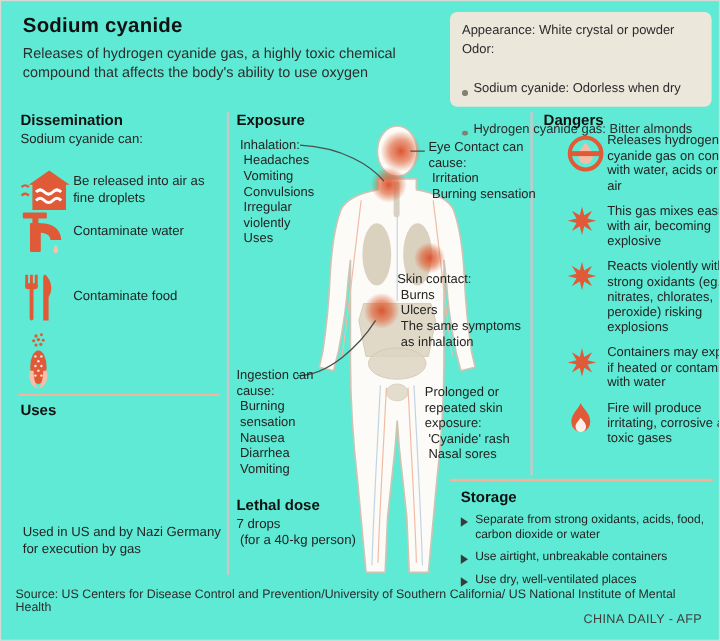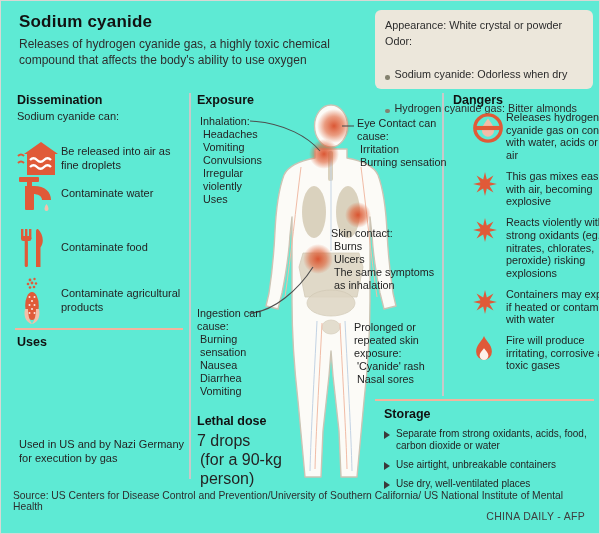--- a/index.html
+++ b/index.html
@@ -193,21 +193,20 @@
             <circle cx="12.5" cy="28" r="1"></circle>
           <circle cx="17.5" cy="28" r="1"></circle>
             <circle cx="15" cy="32" r="1"></circle>
           <circle cx="12.5" cy="36" r="1"></circle>
             <circle cx="17.5" cy="36" r="1"></circle>
         </g>
         <path d="M8 32 C6 40 10 46 15 47 C12 43 11 37 11 32 z" fill="#f3bfa9"></path>
         <path d="M22 32 C24 40 20 46 15 47 C18 43 19 37 19 32 z" fill="#f3bfa9"></path>
       </svg>
     </span>
-    <span class="diss-txt">Contaminate agricultural products</span>
   </div>
 
   <div class="abs hline" style="left:14px;top:327px;width:168px;"></div>
   <div class="abs sec-head" style="left:16px;top:334px;">Uses</div>
   <div class="abs footnote" style="left:18px;top:436px;">Used in US and by Nazi Germany for execution by gas</div>
 
   <div class="abs sec-head" style="left:196px;top:92px;">Exposure</div>
 
   <div class="abs lines" style="left:199px;top:114px;width:78px;">
       <div>Inhalation:</div>
@@ -239,23 +238,23 @@
       <div>Vomiting</div>
     </div>
 
   <div class="abs lines" style="left:353px;top:320px;width:92px;">
       <div>Prolonged or repeated skin exposure:</div>
       <div>'Cyanide' rash</div>
       <div>Nasal sores</div>
     </div>
 
   <div class="abs sec-head" style="left:196px;top:413px;">Lethal dose</div>
-  <div class="abs lines" style="left:196px;top:430px;width:110px;font-size:16px;">
+  <div class="abs lines" style="left:196px;top:430px;width:110px;font-size:11px;">
       <div>7 drops</div>
-      <div>(for a 90-kg person)</div>
+      <div>(for a 40-kg person)</div>
     </div>
 
   <div class="abs sec-head" style="left:452px;top:92px;">Dangers</div>
 
   <div class="abs" style="left:443px;top:110px;width:156px;margin-left:28px;">
 
     <div class="danger-item">
       <span class="danger-ico">
         <svg width="32" height="32" viewBox="0 0 34 34">
           <path d="M17 7 c4 5.5 6.5 8.8 6.5 12.2 a6.5 7 0 1 1 -13 0 C10.5 15.8 13 12.5 17 7 z" fill="#f3bca8"></path>

